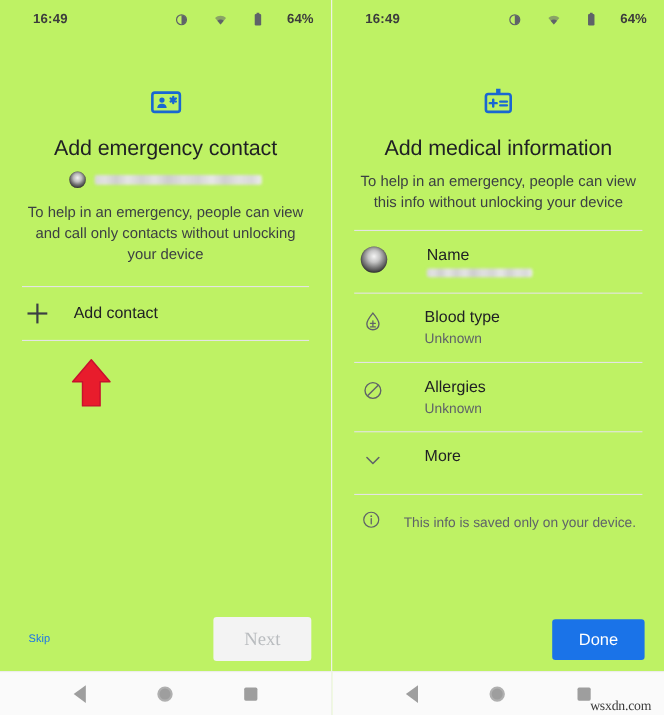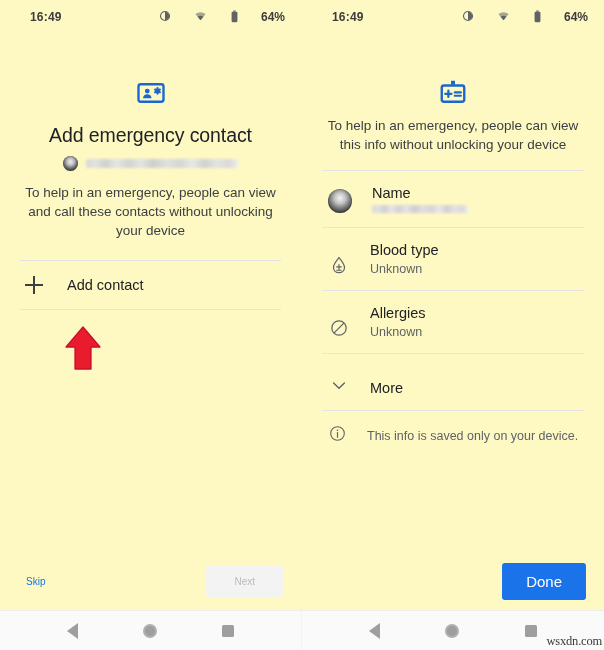--- a/index.html
+++ b/index.html
@@ -15,21 +15,21 @@
     position: relative;
   }
   .screens {
     display: flex;
     width: 604px;
     height: 650px;
   }
   .phone {
     width: 302px;
     height: 650px;
-    background: #fef9c3;
+    background: #bef264;
     display: flex;
     flex-direction: column;
     position: relative;
     box-sizing: border-box;
   }
   .phone.left { border-right: 1px solid #f2f2f2; }
 
   
   .statusbar {
     height: 34px;
@@ -41,21 +41,21 @@
     box-sizing: border-box;
   }
   .status-time {
     font-size: 12px;
     font-weight: bold;
     color: #3c3c3c;
     letter-spacing: 0.2px;
   }
   .status-right {
     display: flex;
-    align-items: flex-start;
+    align-items: flex-end;
     gap: 23px;
   }
   .status-right svg { display: block; }
   .battery-pct {
     font-size: 12px;
     font-weight: bold;
     color: #3c3c3c;
     margin-left: -1px;
   }
 
@@ -120,22 +120,22 @@
     height: 1px;
     background: #e4e4e4;
     margin: 0;
   }
   .divider.top-gap { margin-top: 20px; }
   .divider.top-gap-sm { margin-top: 16px; }
 
   
   .row {
     display: flex;
-    align-items: flex-end;
-    gap: 20px;
+    align-items: flex-start;
+    gap: 36px;
     padding: 14px 0 14px 6px;
     min-height: 28px;
   }
   .row .glyph {
     width: 22px;
     height: 22px;
     flex: 0 0 22px;
     display: flex;
     align-items: center;
     justify-content: center;
@@ -217,27 +217,27 @@
   .skip-btn {
     font-size: 10px;
     color: #1a73e8;
     background: none;
     border: none;
     padding: 6px 8px;
     cursor: pointer;
     font-family: inherit;
   }
   .next-btn {
-    font-size: 10px;
+    font-size: 17px;
     color: #b9bcbf;
     background: #f3f3f3;
     border: none;
     border-radius: 3px;
     padding: 10px 28px;
-    font-family: Liberation Sans, sans-serif;
+    font-family: Liberation Serif, serif;
     cursor: default;
   }
   .done-btn {
     font-size: 15px;
     color: #ffffff;
     background: #1a73e8;
     border: none;
     border-radius: 3px;
     padding: 10px 24px;
     font-family: inherit;
@@ -271,21 +271,21 @@
     background: #9e9e9e;
     box-sizing: border-box;
   }
   .nav-recent {
     width: 12px; height: 12px;
     background: #9e9e9e;
     border-radius: 1.5px;
   }
   .watermark {
     position: absolute;
-    right: 2px;
+    right: 12px;
     bottom: 1px;
     font-size: 12.5px;
     color: #3a3a3a;
     font-family: "Liberation Serif", serif;
     letter-spacing: -0.2px;
   }
 </style>
 </head>
 <body>
 
@@ -323,21 +323,21 @@
         </svg>
       </div>
 
       <div class="page-title">Add emergency contact</div>
 
       <div class="account-row">
         <span class="avatar-sm"></span>
         <span class="redacted account-redacted"></span>
       </div>
 
-      <div class="page-sub">To help in an emergency, people can view and call these contacts without unlocking your device</div>
+      <div class="page-sub">To help in an emergency, people can view and call only contacts without unlocking your device</div>
 
       <div class="divider top-gap"></div>
 
       <div class="add-row">
         <span class="plus-icon"></span>
         <span class="add-label">Add contact</span>
       </div>
 
       <div class="divider"></div>
 
@@ -386,20 +386,21 @@
 
       <div class="hero-icon">
         <svg width="30" height="30" viewBox="0 0 24 24">
           <path d="M10.4 2.2 h3.2 v3.2 h-3.2 z" fill="#1967d2"></path>
           <rect x="3" y="6" width="18" height="13" rx="1.8" fill="none" stroke="#1967d2" stroke-width="1.9"></rect>
           <path d="M8.3 10.1 L8.3 15.1 M5.8 12.6 L10.8 12.6" stroke="#1967d2" stroke-width="1.8" stroke-linecap="round"></path>
           <path d="M13.4 11.5 L18.3 11.5 M13.4 14.2 L18.3 14.2" stroke="#1967d2" stroke-width="1.7" stroke-linecap="round"></path>
         </svg>
       </div>
 
+      <div class="page-title">Add medical information</div>
 
       <div class="page-sub tight">To help in an emergency, people can view this info without unlocking your device</div>
 
       <div class="divider top-gap-sm"></div>
 
       <div class="row">
         <span class="avatar-md"></span>
         <span class="row-text">
           <span class="row-label">Name</span>
           <span class="redacted row-redacted"></span>

